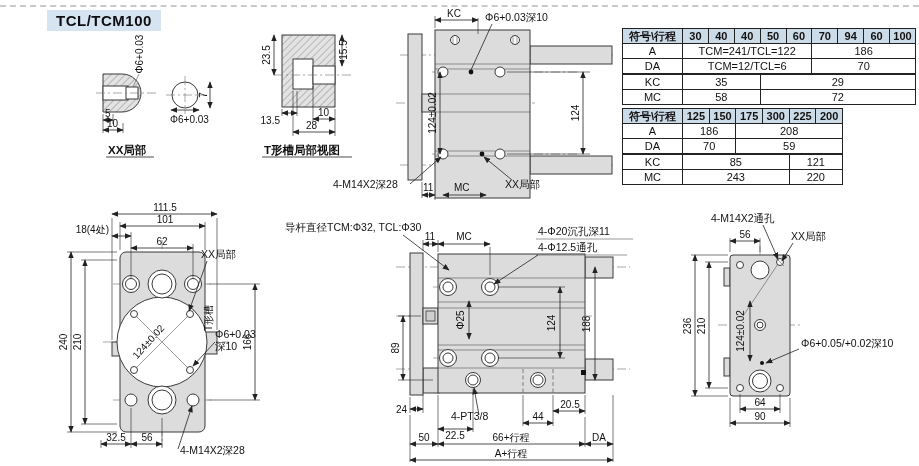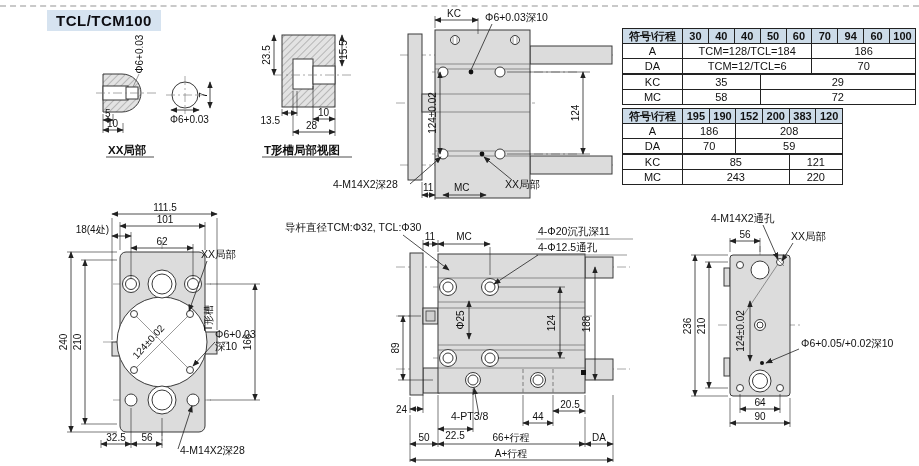--- a/index.html
+++ b/index.html
@@ -184,21 +184,21 @@
         <th>60</th>
         <th>70</th>
         <th>94</th>
         <th>60</th>
         <th>100</th>
       </tr>
     </thead>
     <tbody>
       <tr>
         <td>A</td>
-        <td colspan="5">TCM=128/TCL=184</td>
+        <td colspan="5">TCM=241/TCL=122</td>
         <td colspan="4">186</td>
       </tr>
       <tr>
         <td>DA</td>
         <td colspan="5">TCM=12/TCL=6</td>
         <td colspan="4">70</td>
       </tr>
       <tr class="rowsep">
         <td>KC</td>
         <td colspan="3">35</td>
@@ -218,26 +218,26 @@
         <col>
         <col>
         <col>
         <col>
         <col>
         <col>
       </colgroup>
     <thead>
       <tr>
         <th>符号\行程</th>
-        <th>195</th>
-        <th>190</th>
-        <th>152</th>
+        <th>125</th>
+        <th>150</th>
+        <th>175</th>
+        <th>300</th>
+        <th>225</th>
         <th>200</th>
-        <th>383</th>
-        <th>120</th>
       </tr>
     </thead>
     <tbody>
       <tr>
         <td>A</td>
         <td colspan="2">186</td>
         <td colspan="4">208</td>
       </tr>
       <tr>
         <td>DA</td>

